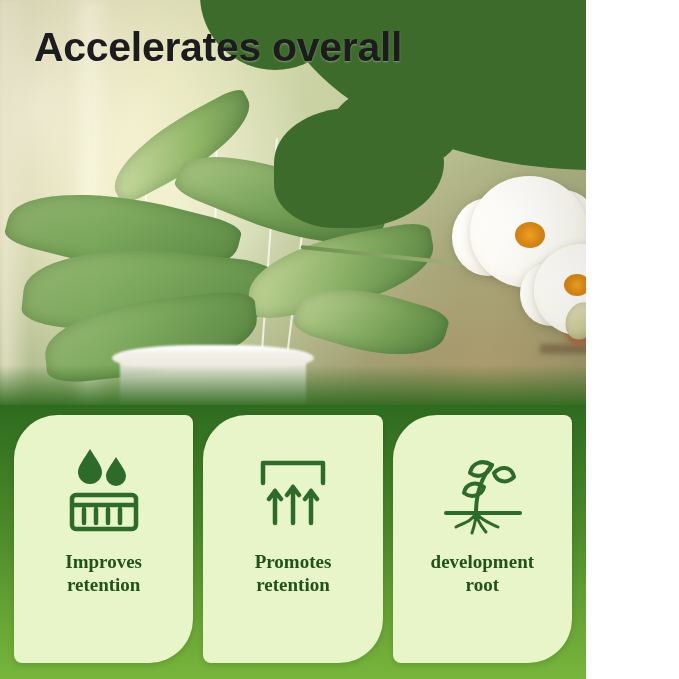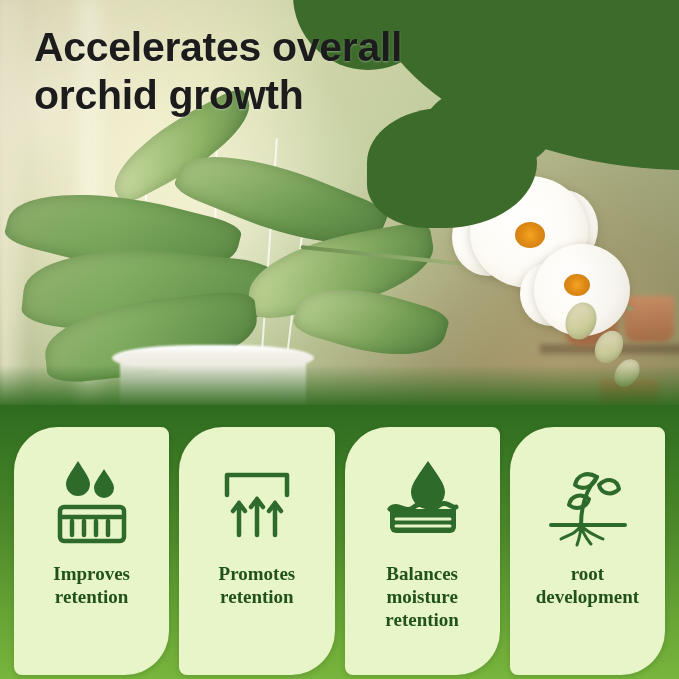--- a/index.html
+++ b/index.html
@@ -5,24 +5,25 @@
   html, body {
     margin: 0;
     padding: 0;
     background: #ffffff;
   }
   body {
     font-family: "Liberation Sans", sans-serif;
   }
   .canvas {
     position: relative;
-    width: 679px;
+    width: 554px;
     height: 679px;
     overflow: hidden;
     background: #efe6d2;
+    padding-left: 32px;
   }
 
   
   .photo {
     position: absolute;
     inset: 0;
     background:
       
       radial-gradient(circle at 6% 16%, rgba(255,250,225,0.95) 0%, rgba(255,248,214,0.55) 16%, rgba(255,245,205,0.0) 34%),
       
@@ -199,21 +200,21 @@
   }
   .band-fade {
     position: absolute;
     left: 0; right: 0; bottom: 274px; height: 40px;
     background: linear-gradient(180deg, rgba(47,107,31,0), rgba(47,107,31,0.92));
   }
 
   
   .cards {
     position: absolute;
-    left: 0; right: 0; bottom: 4px;
+    left: 0; right: 0; bottom: 16px;
     height: 248px;
     display: flex;
     justify-content: flex-start;
     padding: 0 14px;
     box-sizing: border-box;
     gap: 10px;
   }
   .card {
     position: relative;
     flex: 1 1 0;
@@ -291,21 +292,20 @@
     <div class="bud d3"></div>
 
     <div class="photo-vignette"></div>
   </div>
 
   <div class="green-blob"></div>
   <div class="green-blob-extra"></div>
 
   <div class="headline">
     <div>Accelerates overall</div>
-    <div>orchid growth</div>
   </div>
 
   <div class="band-fade"></div>
   <div class="bottom-band"></div>
 
   <div class="cards">
 
     <div class="card">
       <div class="card-icon">
         <svg width="100" height="100" viewBox="0 0 100 100" fill="none" stroke="#2e6b2a" stroke-width="4.5" stroke-linecap="round" stroke-linejoin="round">
@@ -330,47 +330,32 @@
           <path d="M50 84 C50 66 50 60 50 48 M50 48 l-6 8 M50 48 l6 8"></path>
           <path d="M68 84 C68 66 68 60 68 52 M68 52 l-6 8 M68 52 l6 8"></path>
         </svg>
       </div>
       <div class="card-label">
         <div>Promotes</div>
         <div>retention</div>
       </div>
     </div>
 
-    <div class="card">
-      <div class="card-icon">
-        <svg width="100" height="100" viewBox="0 0 100 100" fill="none" stroke="#2e6b2a" stroke-width="4" stroke-linecap="round" stroke-linejoin="round">
-          <path d="M56 10 C47 23 39 33 39 41 a17 17 0 0 0 34 0 C73 33 65 23 56 10 Z" fill="#2e6b2a" stroke="none"></path>
-          <path d="M18 58 H84 V76 a6 6 0 0 1 -6 6 H24 a6 6 0 0 1 -6 -6 Z" fill="#2e6b2a" stroke="none"></path>
-          <path d="M18 58 C26 50 34 64 42 56 C50 48 58 62 66 55 C74 48 80 58 84 56" stroke="#2e6b2a" stroke-width="5" fill="none"></path>
-          <path d="M24 68 H78 M24 75 H78" stroke="#e8f5c8" stroke-width="3"></path>
-        </svg>
-      </div>
-      <div class="card-label">
-        <div>Balances</div>
-        <div>moisture</div>
-        <div>retention</div>
-      </div>
-    </div>
 
     <div class="card">
       <div class="card-icon">
         <svg width="100" height="100" viewBox="0 0 100 100" fill="none" stroke="#2e6b2a" stroke-width="4" stroke-linecap="round" stroke-linejoin="round">
           <path d="M44 74 C44 58 48 40 60 26"></path>
           <path d="M60 26 C50 20 40 24 38 34 C46 40 56 36 60 26 Z" fill="none"></path>
           <path d="M62 34 C70 26 80 28 82 38 C74 46 64 42 62 34 Z" fill="none"></path>
           <path d="M52 48 C44 42 34 44 32 54 C40 60 50 56 52 48 Z" fill="none"></path>
           <path d="M14 74 H88" stroke-width="4"></path>
           <path d="M44 74 C40 82 32 84 24 88 M44 74 C44 82 42 88 40 94 M44 74 C50 82 58 84 66 88 M44 74 C46 84 50 88 54 93" stroke-width="3"></path>
         </svg>
       </div>
       <div class="card-label">
+        <div>development</div>
         <div>root</div>
-        <div>development</div>
       </div>
     </div>
 
   </div>
 </div>
 
 </body></html>

